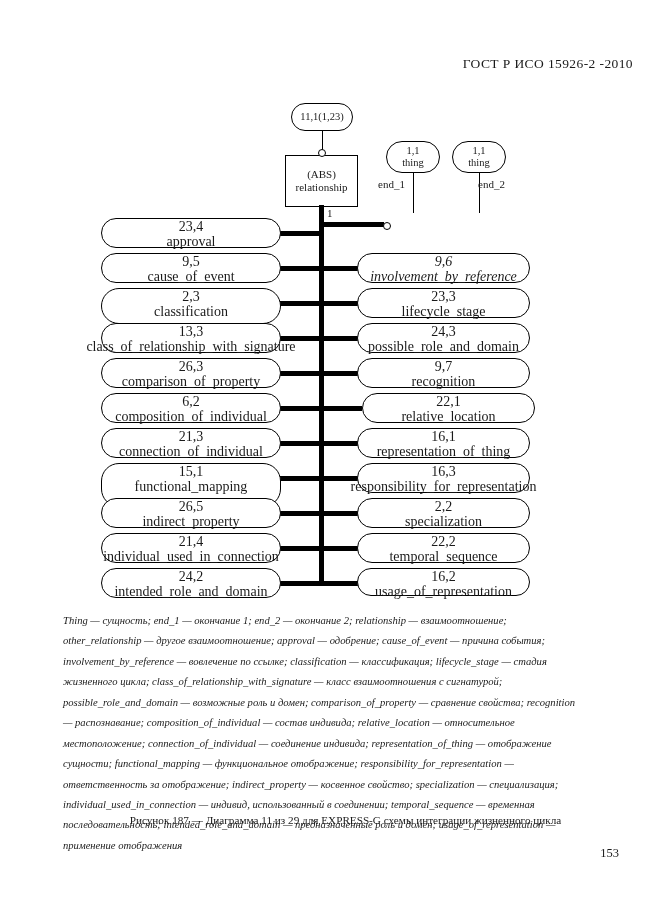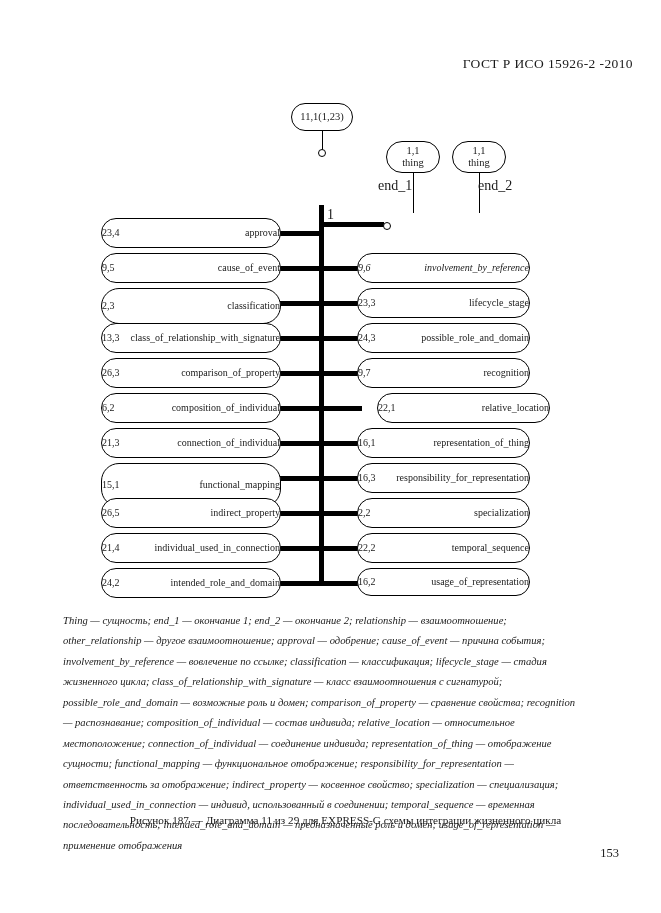--- a/index.html
+++ b/index.html
@@ -36,25 +36,25 @@
   }
 
   
   .cap {
     position: absolute;
     box-sizing: border-box;
     border: 1.3px solid #000;
     border-radius: 18px;
     background: #fff;
     display: flex;
-    flex-direction: row;
+    flex-direction: column;
     align-items: center;
-    justify-content: space-between;
+    justify-content: flex-start;
     line-height: 1.08;
-    font-size: 10px;
+    font-size: 14px;
     text-align: center;
     z-index: 5;
   }
   .cap .num { display: block; }
   .cap .nm  { display: block; }
 
   
   .oval {
     position: absolute;
     box-sizing: border-box;
@@ -105,21 +105,21 @@
   }
   
   .tick {
     position: absolute;
     background: #000;
     z-index: 7;
   }
 
   .edge-lab {
     position: absolute;
-    font-size: 14px;
+    font-size: 11px;
     font-family: "Liberation Serif", serif;
     z-index: 8;
     white-space: nowrap;
   }
 
   
   .legend {
     position: absolute;
     left: 63px;
     top: 611px;
@@ -156,20 +156,24 @@
 
 <div id="diagram">
 
   <div class="oval" style="left:291px; top:103px; width:62px; height:28px;">
     <span>11,1(1,23)</span>
   </div>
 
   <div class="thin-v" style="left:321.5px; top:131px; height:22px;"></div>
   <div class="circ" style="left:318px; top:149px;"></div>
 
+  <div class="rect" style="left:285px; top:155px; width:73px; height:52px;">
+    <span>(ABS)</span>
+    <span>relationship</span>
+  </div>
 
   <div class="oval" style="left:386px; top:141px; width:54px; height:32px;">
     <span>1,1</span>
     <span>thing</span>
   </div>
   <div class="oval" style="left:452px; top:141px; width:54px; height:32px;">
     <span>1,1</span>
     <span>thing</span>
   </div>
 
@@ -260,21 +264,21 @@
       <div class="cap" style="left: 357px; top: 323px; width: 173px; height: 30px;">
         <span class="num">24,3</span>
         <span class="nm">possible_role_and_domain</span>
       </div>
       <div class="thick-h" style="left: 319px; top: 335.5px; width: 43px;"></div>
       <div class="cap" style="left: 357px; top: 358px; width: 173px; height: 30px;">
         <span class="num">9,7</span>
         <span class="nm">recognition</span>
       </div>
       <div class="thick-h" style="left: 319px; top: 370.5px; width: 43px;"></div>
-      <div class="cap" style="left: 377px; top: 393px; width: 173px; height: 30px;">
+      <div class="cap" style="left: 362px; top: 393px; width: 173px; height: 30px;">
         <span class="num">22,1</span>
         <span class="nm">relative_location</span>
       </div>
       <div class="thick-h" style="left: 319px; top: 405.5px; width: 43px;"></div>
       <div class="cap" style="left: 357px; top: 428px; width: 173px; height: 30px;">
         <span class="num">16,1</span>
         <span class="nm">representation_of_thing</span>
       </div>
       <div class="thick-h" style="left: 319px; top: 440.5px; width: 43px;"></div>
       <div class="cap" style="left: 357px; top: 463px; width: 173px; height: 30px;">

